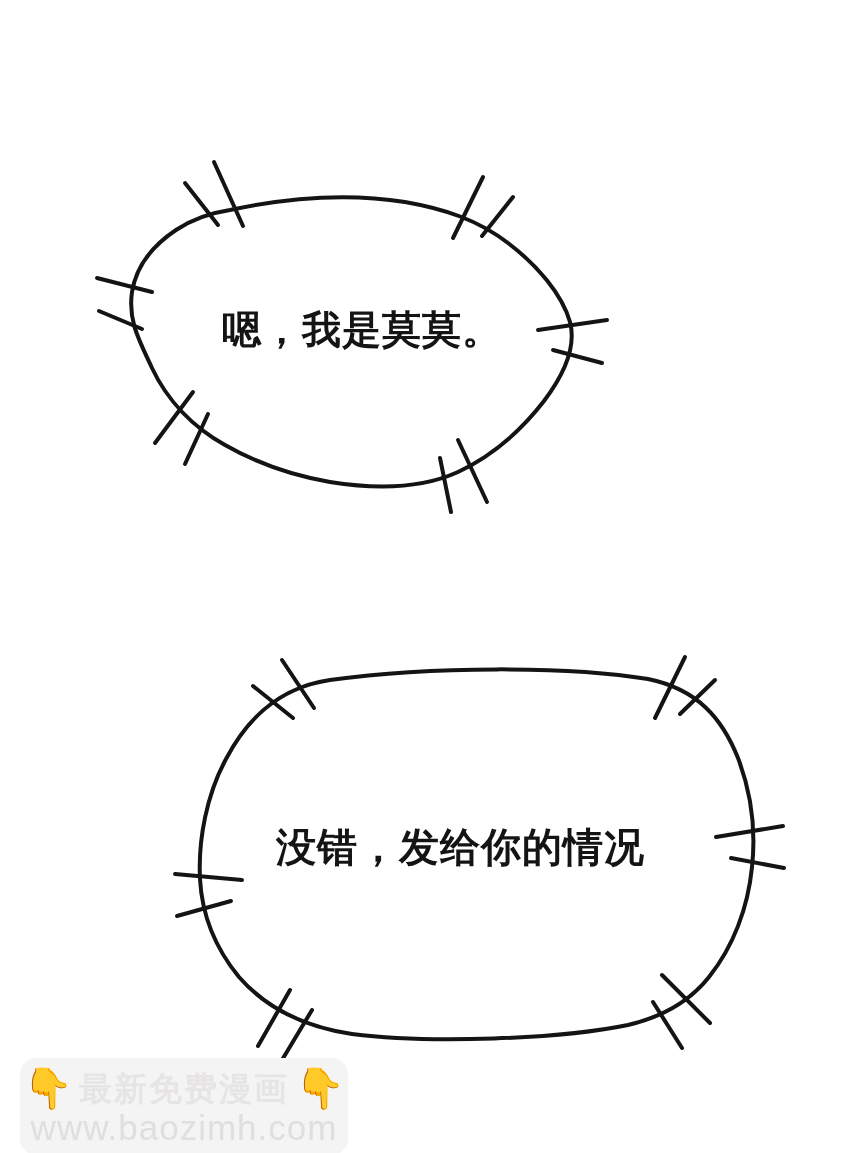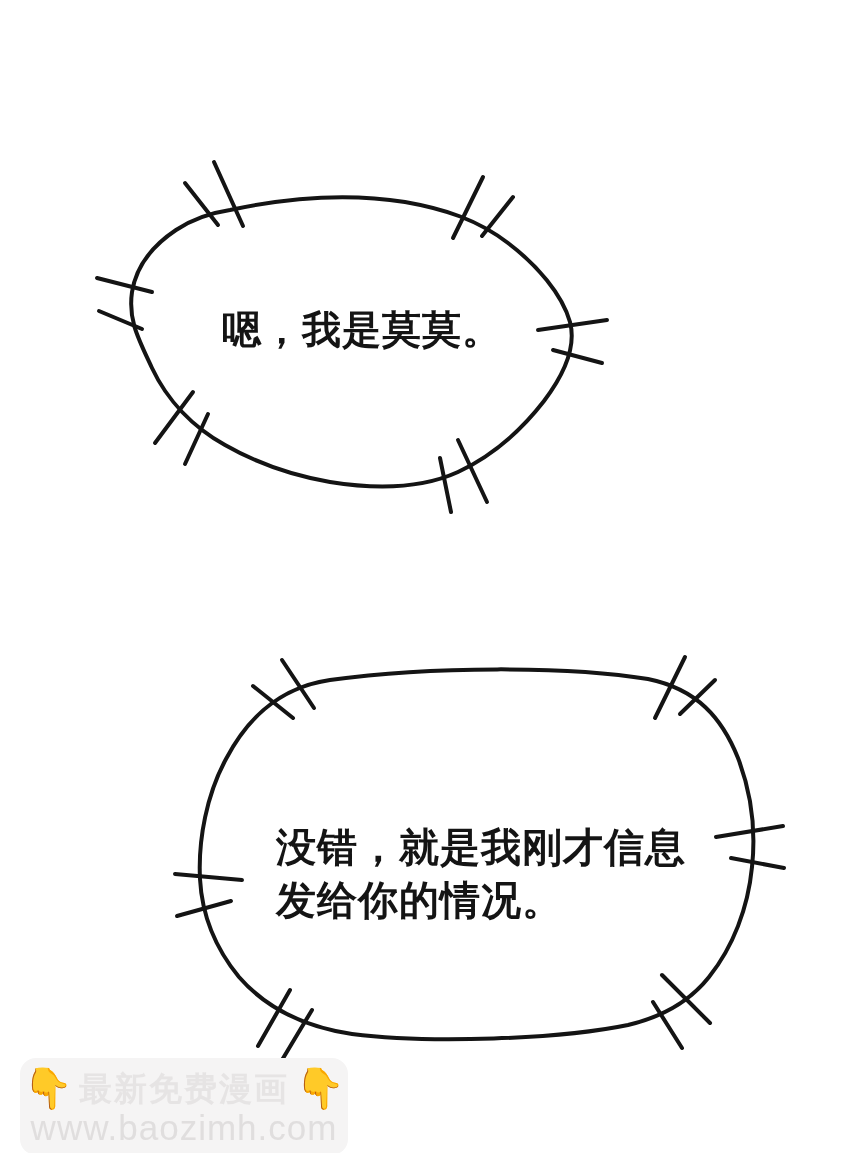--- a/index.html
+++ b/index.html
@@ -156,22 +156,21 @@
       <line x1="290" y1="970" x2="258" y2="1026"></line>
       <line x1="312" y1="990" x2="282" y2="1040"></line>
       <line x1="662" y1="955" x2="710" y2="1003"></line>
       <line x1="653" y1="982" x2="682" y2="1028"></line>
     </g>
   </svg>
 
   <div class="bubble-text bubble-text-1">嗯，我是莫莫。</div>
 
   <div class="bubble-text bubble-text-2">
-    <div>没错，就是我刚才信息</div>
-    <div>发给你的情况。</div>
+    <div>没错，发给你的情况</div>
   </div>
 
   <div class="watermark">
     <div class="wm-row">
       <span class="wm-emoji">👇</span>
       <span class="wm-title">最新免费漫画</span>
       <span class="wm-emoji">👇</span>
     </div>
     <div class="wm-url">www.baozimh.com</div>
   </div>

